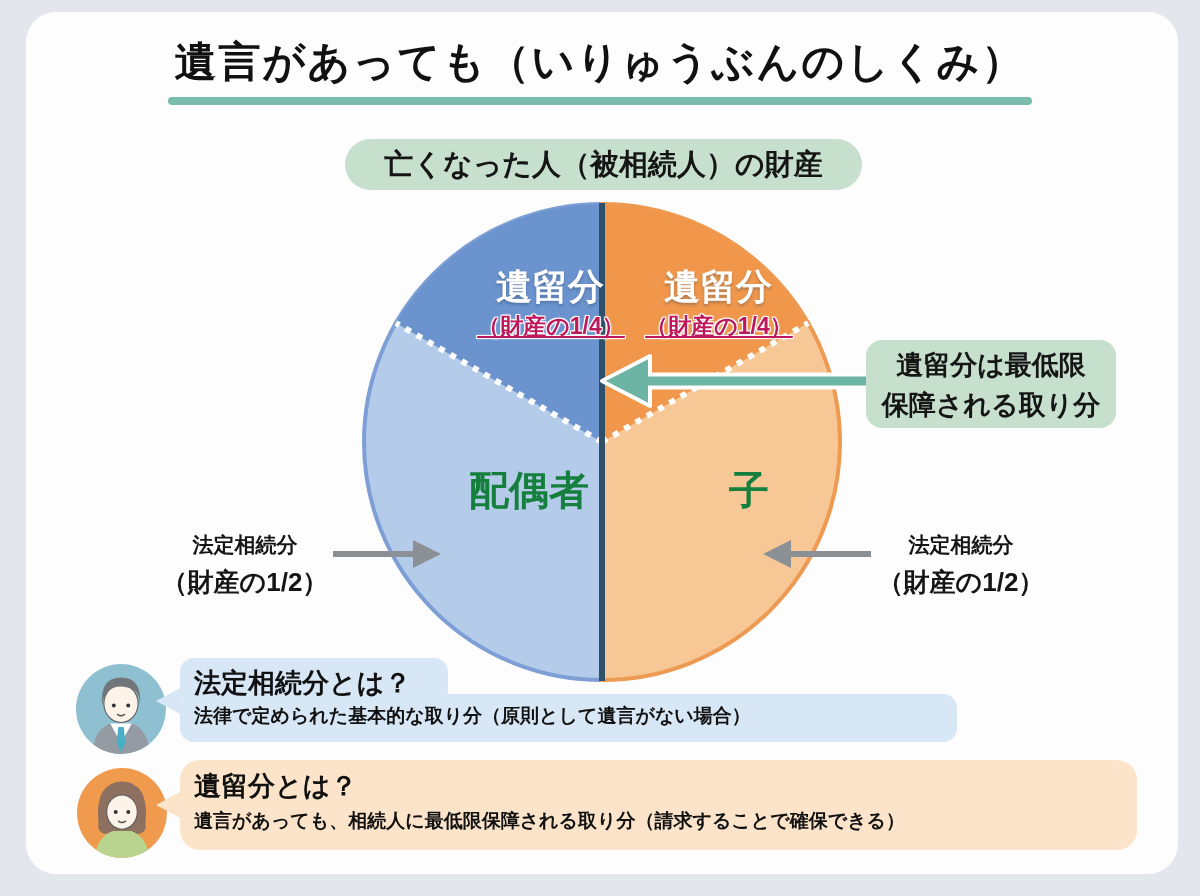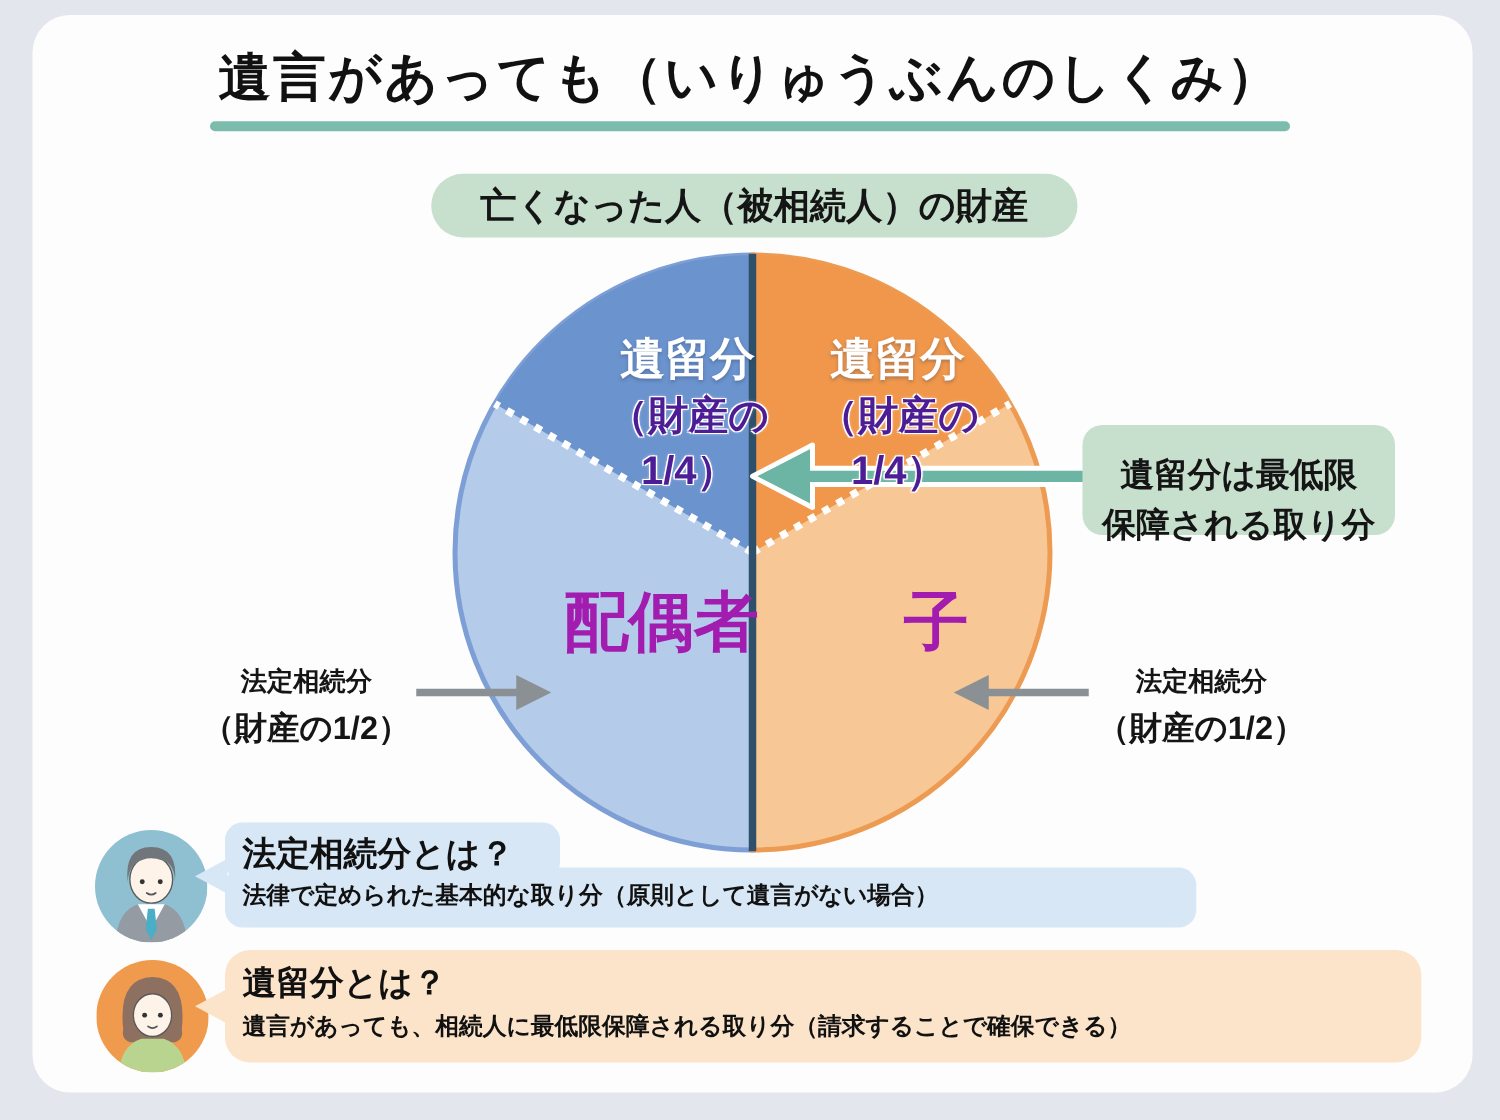--- a/index.html
+++ b/index.html
@@ -25,32 +25,32 @@
     position:absolute; left:345px; top:139px; width:517px; height:51px;
     background:#c7dfcd; border-radius:26px;
     display:flex; align-items:center; justify-content:center;
     font-size:29px; font-weight:bold; color:#151515;
   }
   .overlay-svg { position:absolute; left:0; top:0; width:1200px; height:896px; }
 
   .pie-label { position:absolute; text-align:center; font-weight:bold;margin-left:34px; }
   .reserved-word { width:160px; font-size:36px; color:#ffffff;
     text-shadow:0 2px 3px rgba(40,60,90,.35); }
-  .reserved-frac { width:170px; font-size:32px; color:#4c1d95;
-    text-shadow:-1px -1px 0 #fff,1px -1px 0 #fff,-1px 1px 0 #fff,1px 1px 0 #fff,0 0 3px #fff; }
-  .heir-name { width:200px; font-size:52px; color:#a21caf; }
+  .reserved-frac { width:170px; font-size:23px; color:#be185d;
+    text-shadow:-1px -1px 0 #fff,1px -1px 0 #fff,-1px 1px 0 #fff,1px 1px 0 #fff,0 0 3px #fff;text-decoration:underline; }
+  .heir-name { width:200px; font-size:40px; color:#15803d; }
 
   .share-label { position:absolute; width:210px; text-align:center; font-weight:bold; }
   .share-label .l1 { font-size:21px; }
   .share-label .l2 { font-size:26px; margin-top:6px; }
 
   .callout {
     position:absolute; left:866px; top:340px; width:250px; height:88px;
     background:#c7dfcd; border-radius:16px; text-align:center;
-    font-size:27px; font-weight:bold; line-height:40px; padding-top:20px;
+    font-size:27px; font-weight:bold; line-height:40px; padding-top:5px;
   }
 
   .avatar { position:absolute; width:90px; height:90px; border-radius:50%; overflow:hidden; }
   .avatar svg { display:block; }
 
   .bubble-rect { position:absolute; }
   .bubble-blue-1 { left:180px; top:658px; width:268px; height:46px; background:#d8e7f5; border-radius:14px; }
   .bubble-blue-2 { left:180px; top:694px; width:777px; height:48px; background:#d8e7f5; border-radius:14px; }
   .bubble-orange { left:180px; top:760px; width:957px; height:90px; background:#fce4ca; border-radius:20px; }
   .bubble-tail { position:absolute; width:0; height:0; border-style:solid; }

